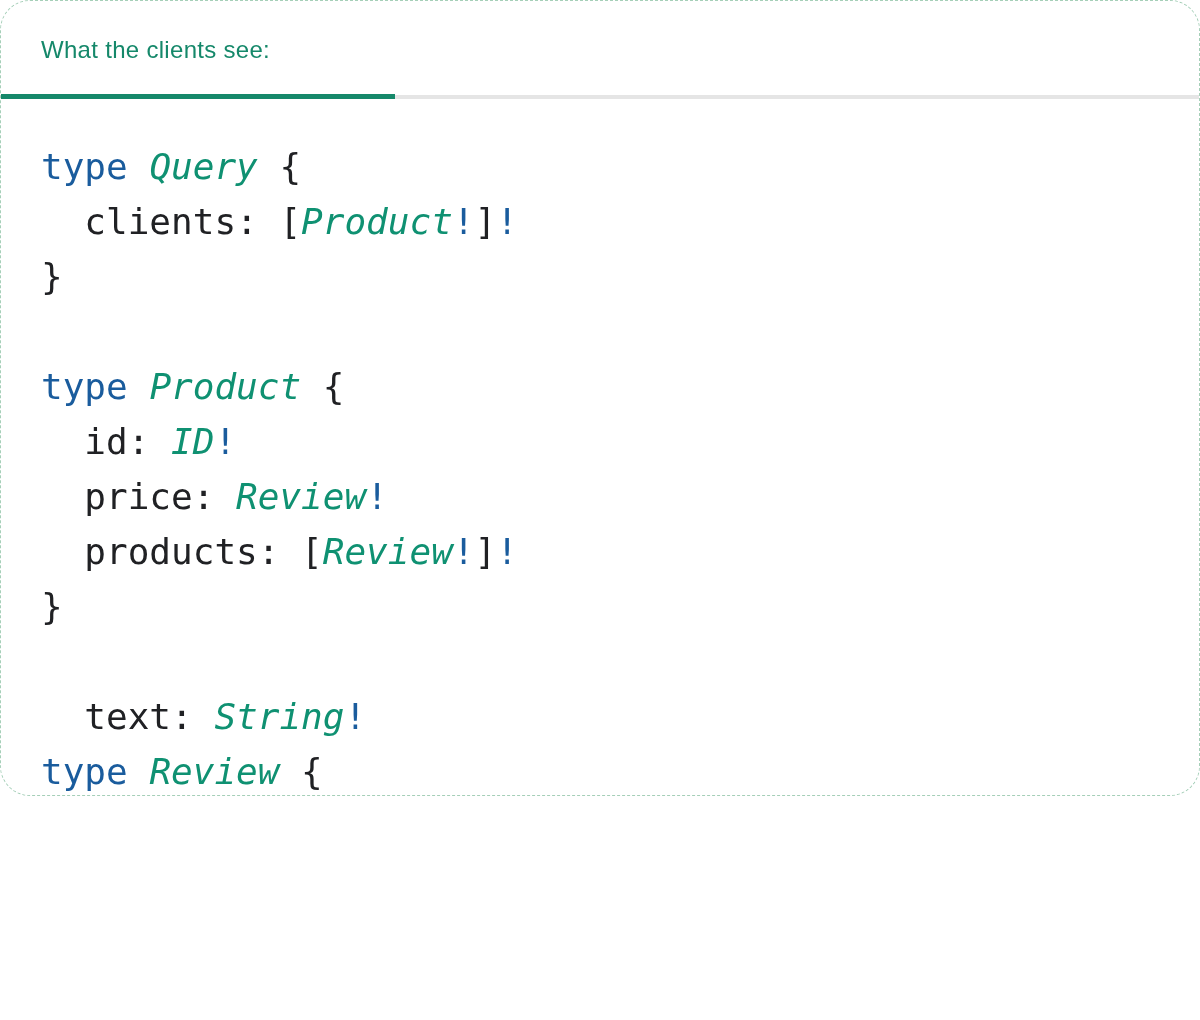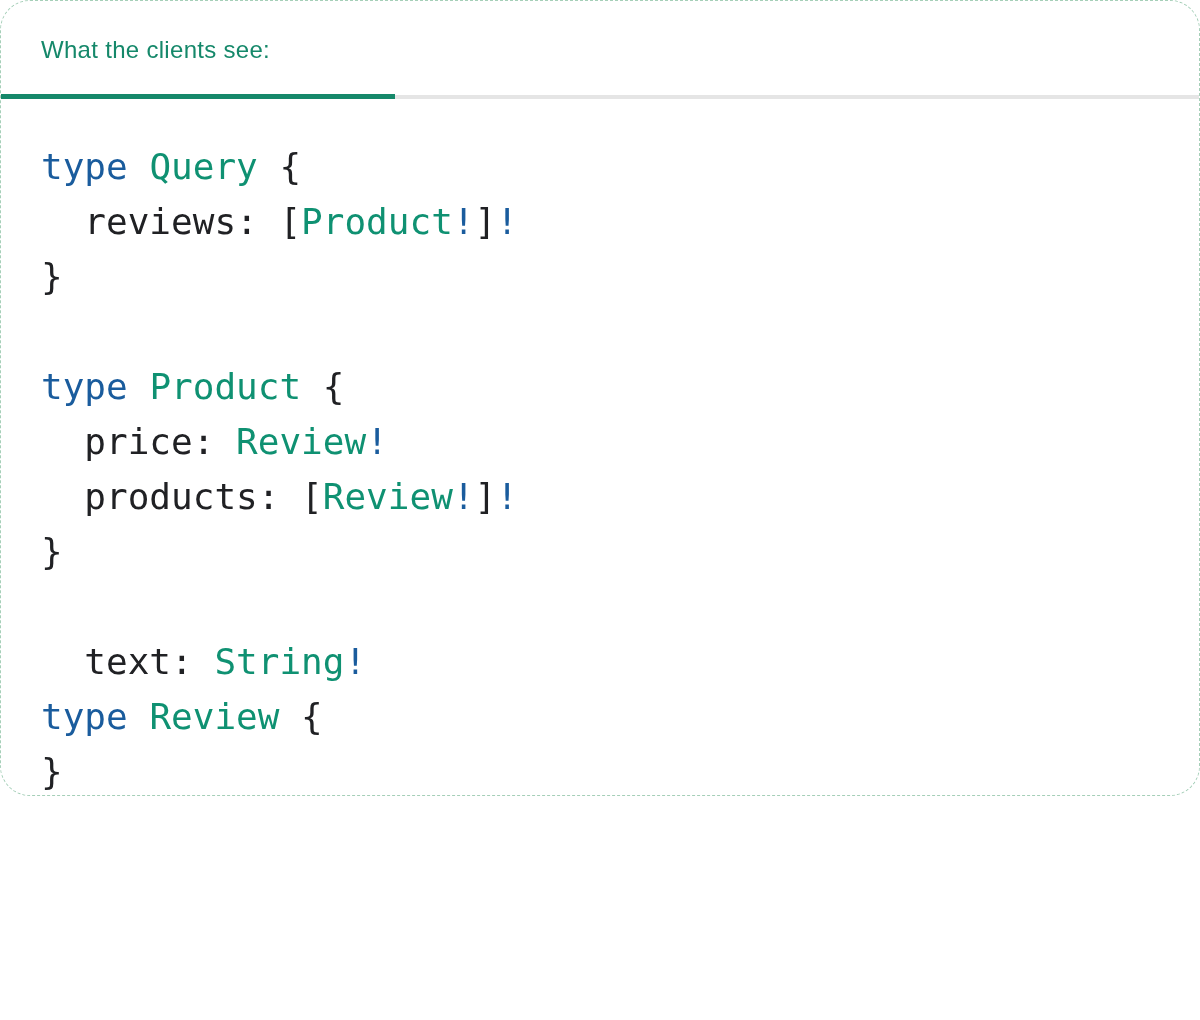--- a/index.html
+++ b/index.html
@@ -50,41 +50,42 @@
     font-family: "DejaVu Sans Mono", "Liberation Mono", monospace;
     font-size: 36px;
     line-height: 55px;
     color: var(--plain, #202124);
   }
   .code-line {
     white-space: pre;
     min-height: 55px;
   }
   .tok-keyword  { color: var(--keyword, #1a5c9d); }
-  .tok-typename { color: var(--typename, #0f9172); }
+  .tok-typename { color: var(--typename, #0f9172); font-style: italic; }
   .tok-plain    { color: var(--plain, #202124); }
   .tok-bang     { color: var(--bang, #1a5c9d); }
 </style>
 </head>
 <body>
 
 <div class="panel">
   <div class="tabbar">
     <div class="tabbar-divider"></div>
     <div class="tab">
       <span class="tab-label">What the clients see:</span>
     </div>
     <div class="tab-underline"></div>
   </div>
   <div class="code" id="code-root">
       <div class="code-line"><span class="tok-keyword">type</span><span class="tok-plain"> </span><span class="tok-typename">Query</span><span class="tok-plain"> {</span></div>
-      <div class="code-line"><span class="tok-plain">  reviews: [</span><span class="tok-typename">Product</span><span class="tok-bang">!</span><span class="tok-plain">]</span><span class="tok-bang">!</span></div>
+      <div class="code-line"><span class="tok-plain">  clients: [</span><span class="tok-typename">Product</span><span class="tok-bang">!</span><span class="tok-plain">]</span><span class="tok-bang">!</span></div>
       <div class="code-line"><span class="tok-plain">}</span></div>
       <div class="code-line">&nbsp;</div>
       <div class="code-line"><span class="tok-keyword">type</span><span class="tok-plain"> </span><span class="tok-typename">Product</span><span class="tok-plain"> {</span></div>
+      <div class="code-line"><span class="tok-plain">  id: </span><span class="tok-typename">ID</span><span class="tok-bang">!</span></div>
       <div class="code-line"><span class="tok-plain">  price: </span><span class="tok-typename">Review</span><span class="tok-bang">!</span></div>
       <div class="code-line"><span class="tok-plain">  products: [</span><span class="tok-typename">Review</span><span class="tok-bang">!</span><span class="tok-plain">]</span><span class="tok-bang">!</span></div>
       <div class="code-line"><span class="tok-plain">}</span></div>
       <div class="code-line">&nbsp;</div>
       <div class="code-line"><span class="tok-plain">  text: </span><span class="tok-typename">String</span><span class="tok-bang">!</span></div>
       <div class="code-line"><span class="tok-keyword">type</span><span class="tok-plain"> </span><span class="tok-typename">Review</span><span class="tok-plain"> {</span></div>
       <div class="code-line"><span class="tok-plain">}</span></div>
     </div>
 </div>
 

